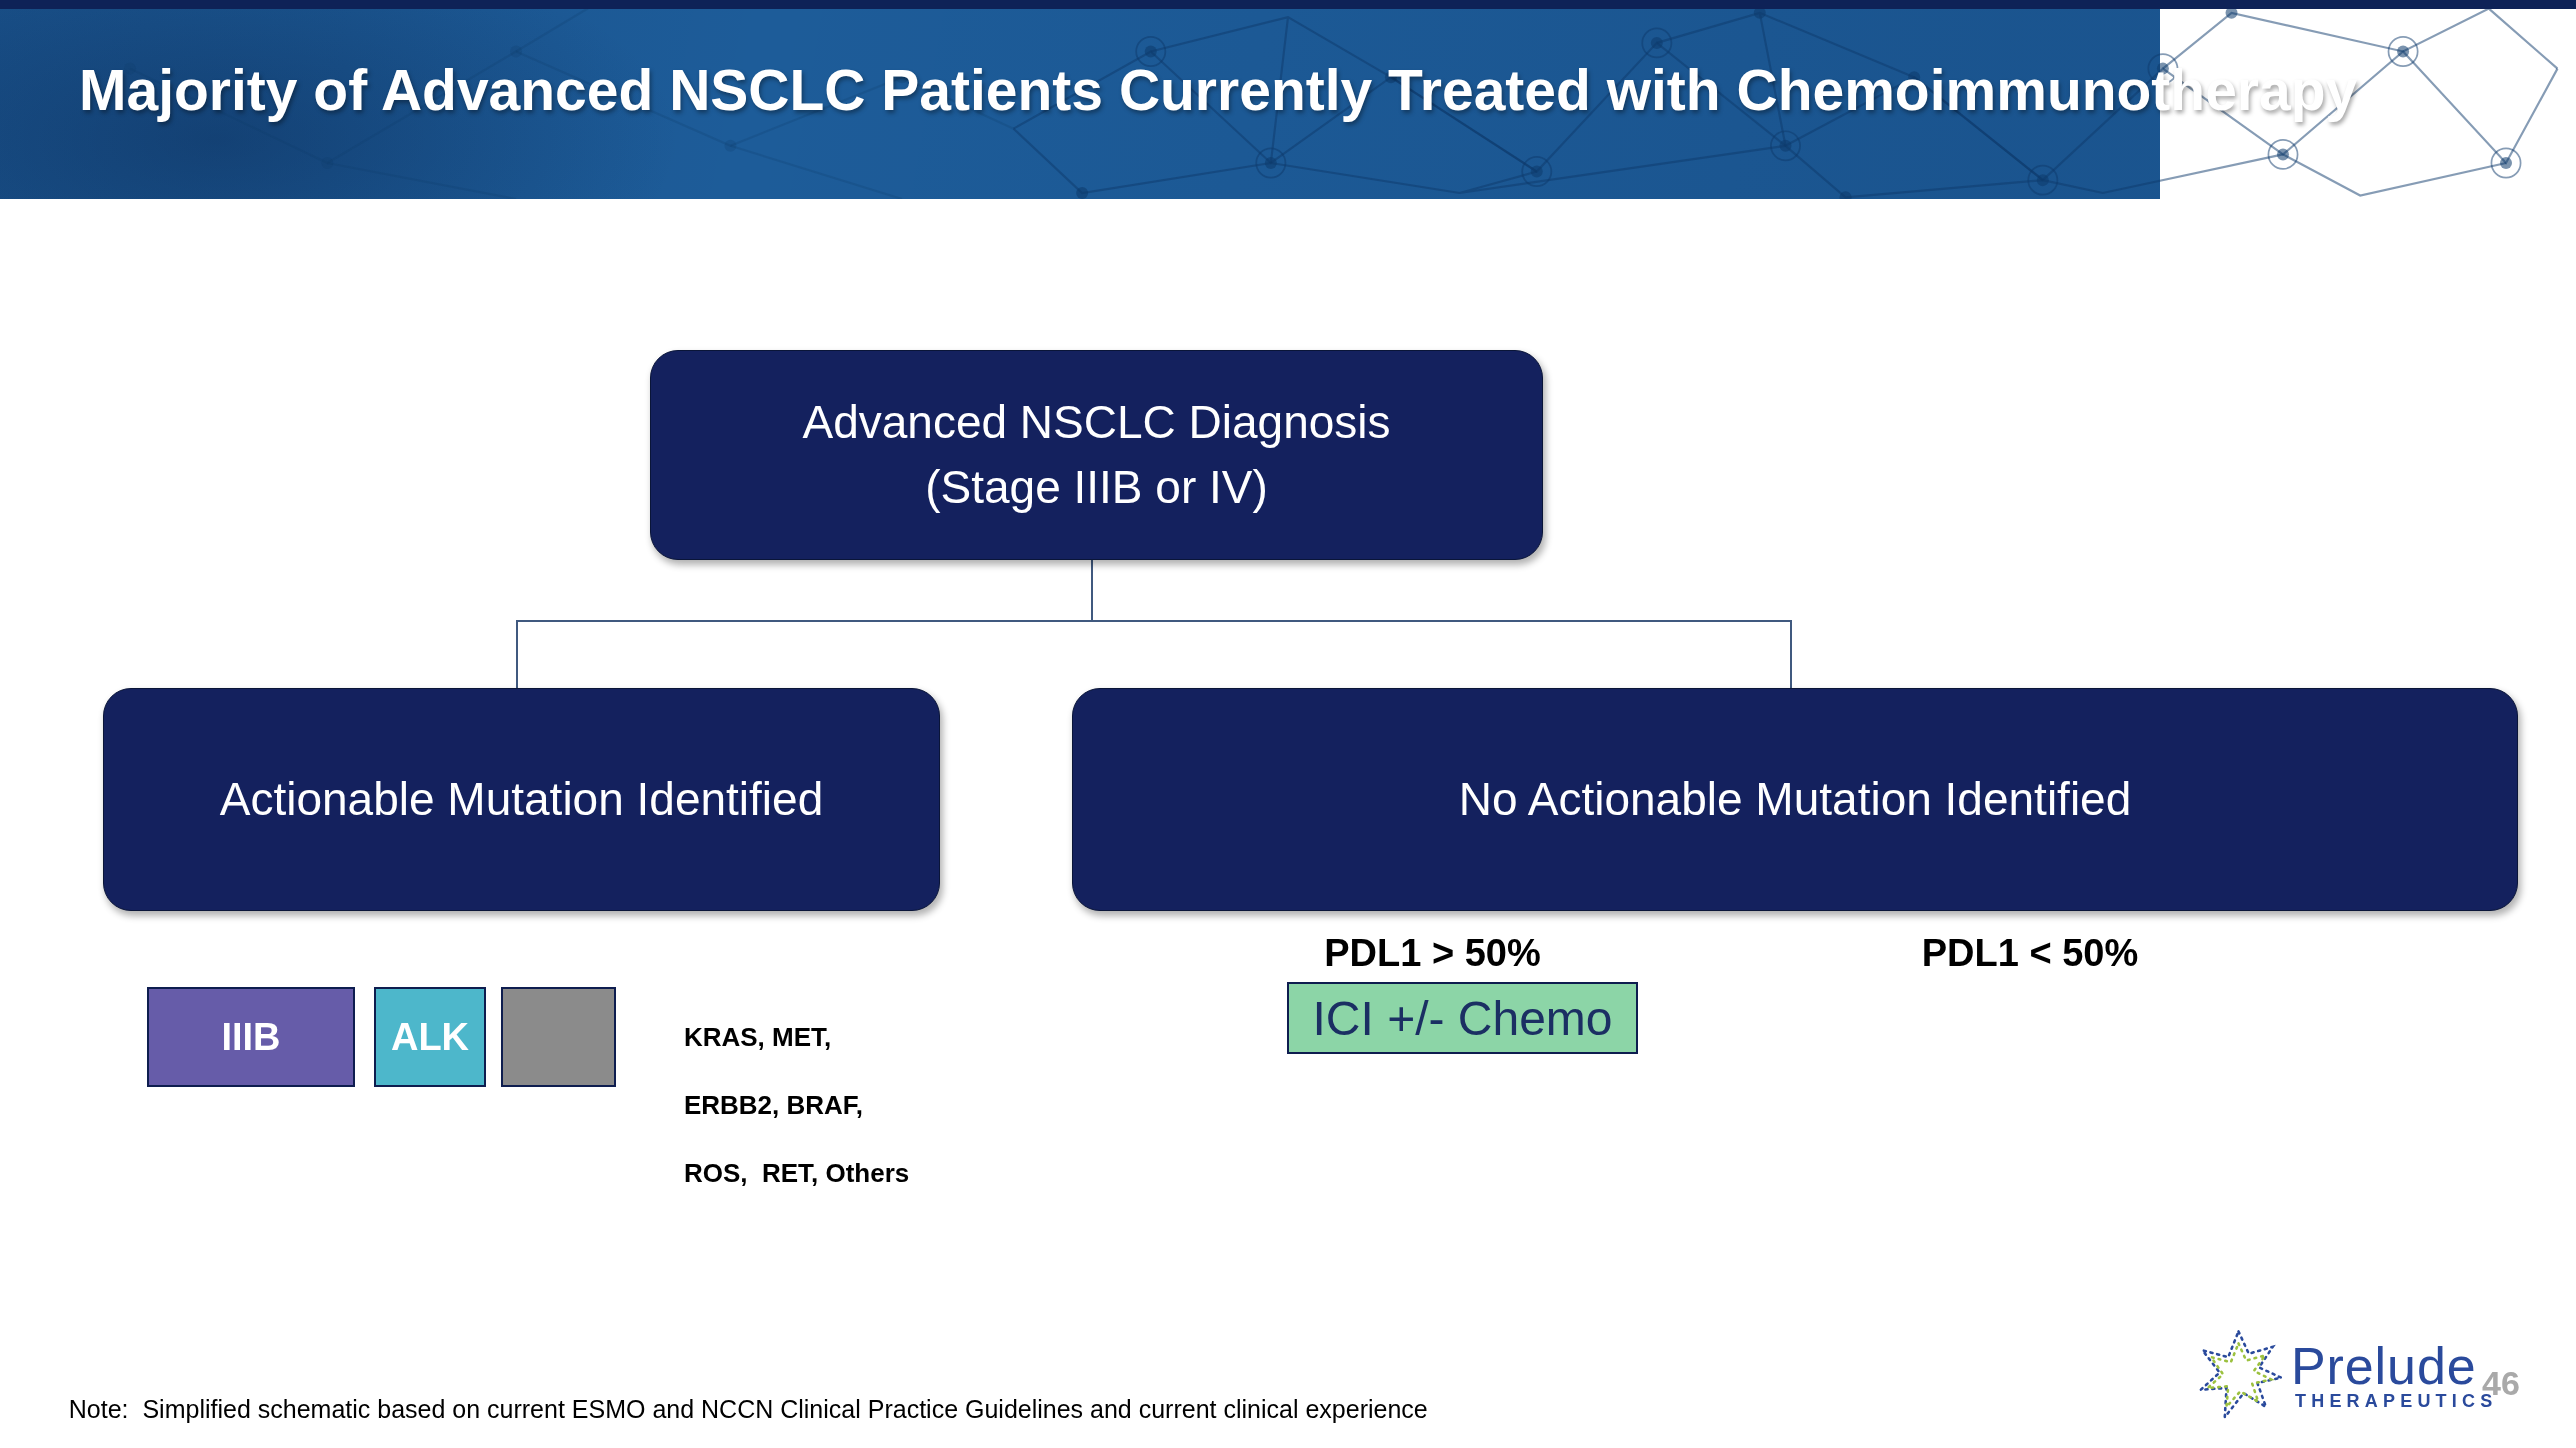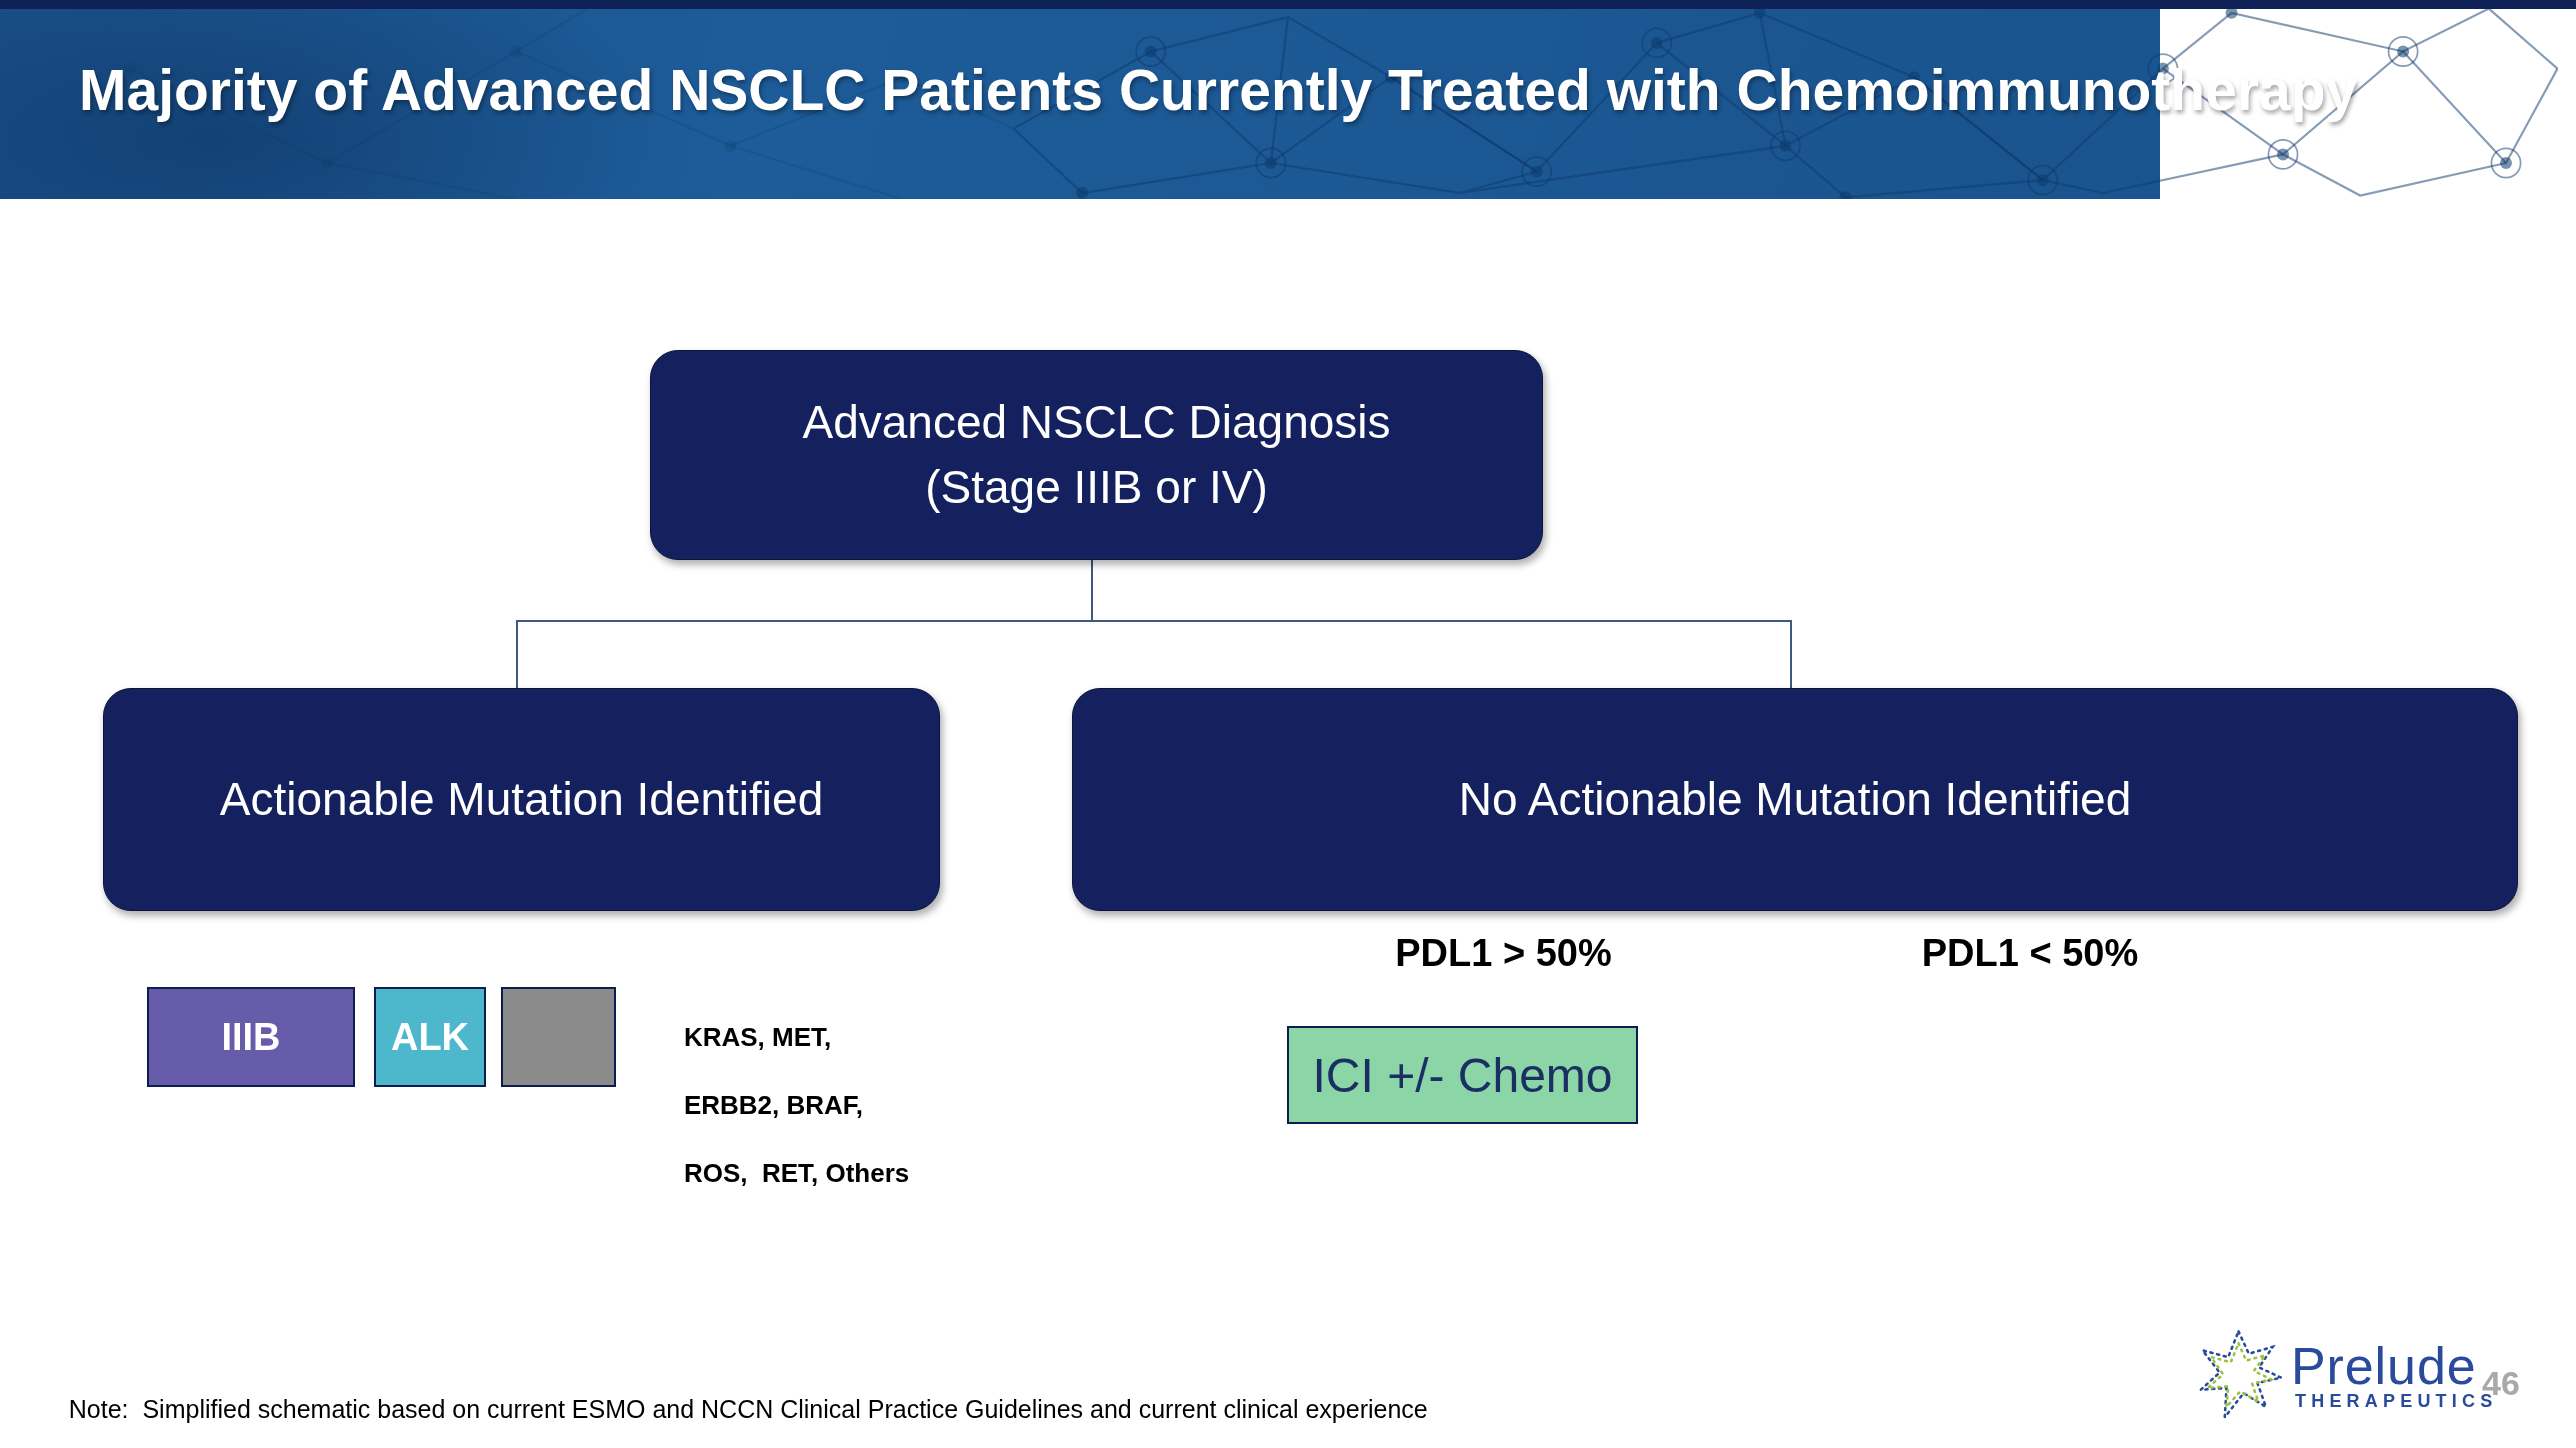--- a/index.html
+++ b/index.html
@@ -54,26 +54,26 @@
   #conn-v-root{left:1091px;top:558px;width:1.7px;height:64px;}
   #conn-h{left:516px;top:620px;width:1276px;height:1.7px;}
   #conn-v-left{left:516px;top:620px;width:1.7px;height:70px;}
   #conn-v-right{left:1790px;top:620px;width:1.7px;height:70px;}
 
   
   .pdl1-label{
     position:absolute;top:932px;
     font-size:38px;font-weight:bold;color:#000000;text-align:center;
   }
-  #pdl1-high-label{left:1328px;width:351px;}
+  #pdl1-high-label{left:1257px;width:351px;}
   #pdl1-low-label{left:1694px;width:672px;}
 
   
   .treat-box{
-    position:absolute;top:1026px;height:98px;
+    position:absolute;top:982px;height:72px;
     border:2.6px solid #0e1d4f;box-sizing:border-box;
     display:flex;align-items:center;justify-content:center;
     color:#1b2f63;font-size:48px;
   }
   #ici-box{left:1287px;width:351px;background:#8cd5a7;}
   #chemo-box{left:1694px;width:672px;background:#d9efe3;}
 
   
   .mut-box{
     position:absolute;top:987px;height:100px;

